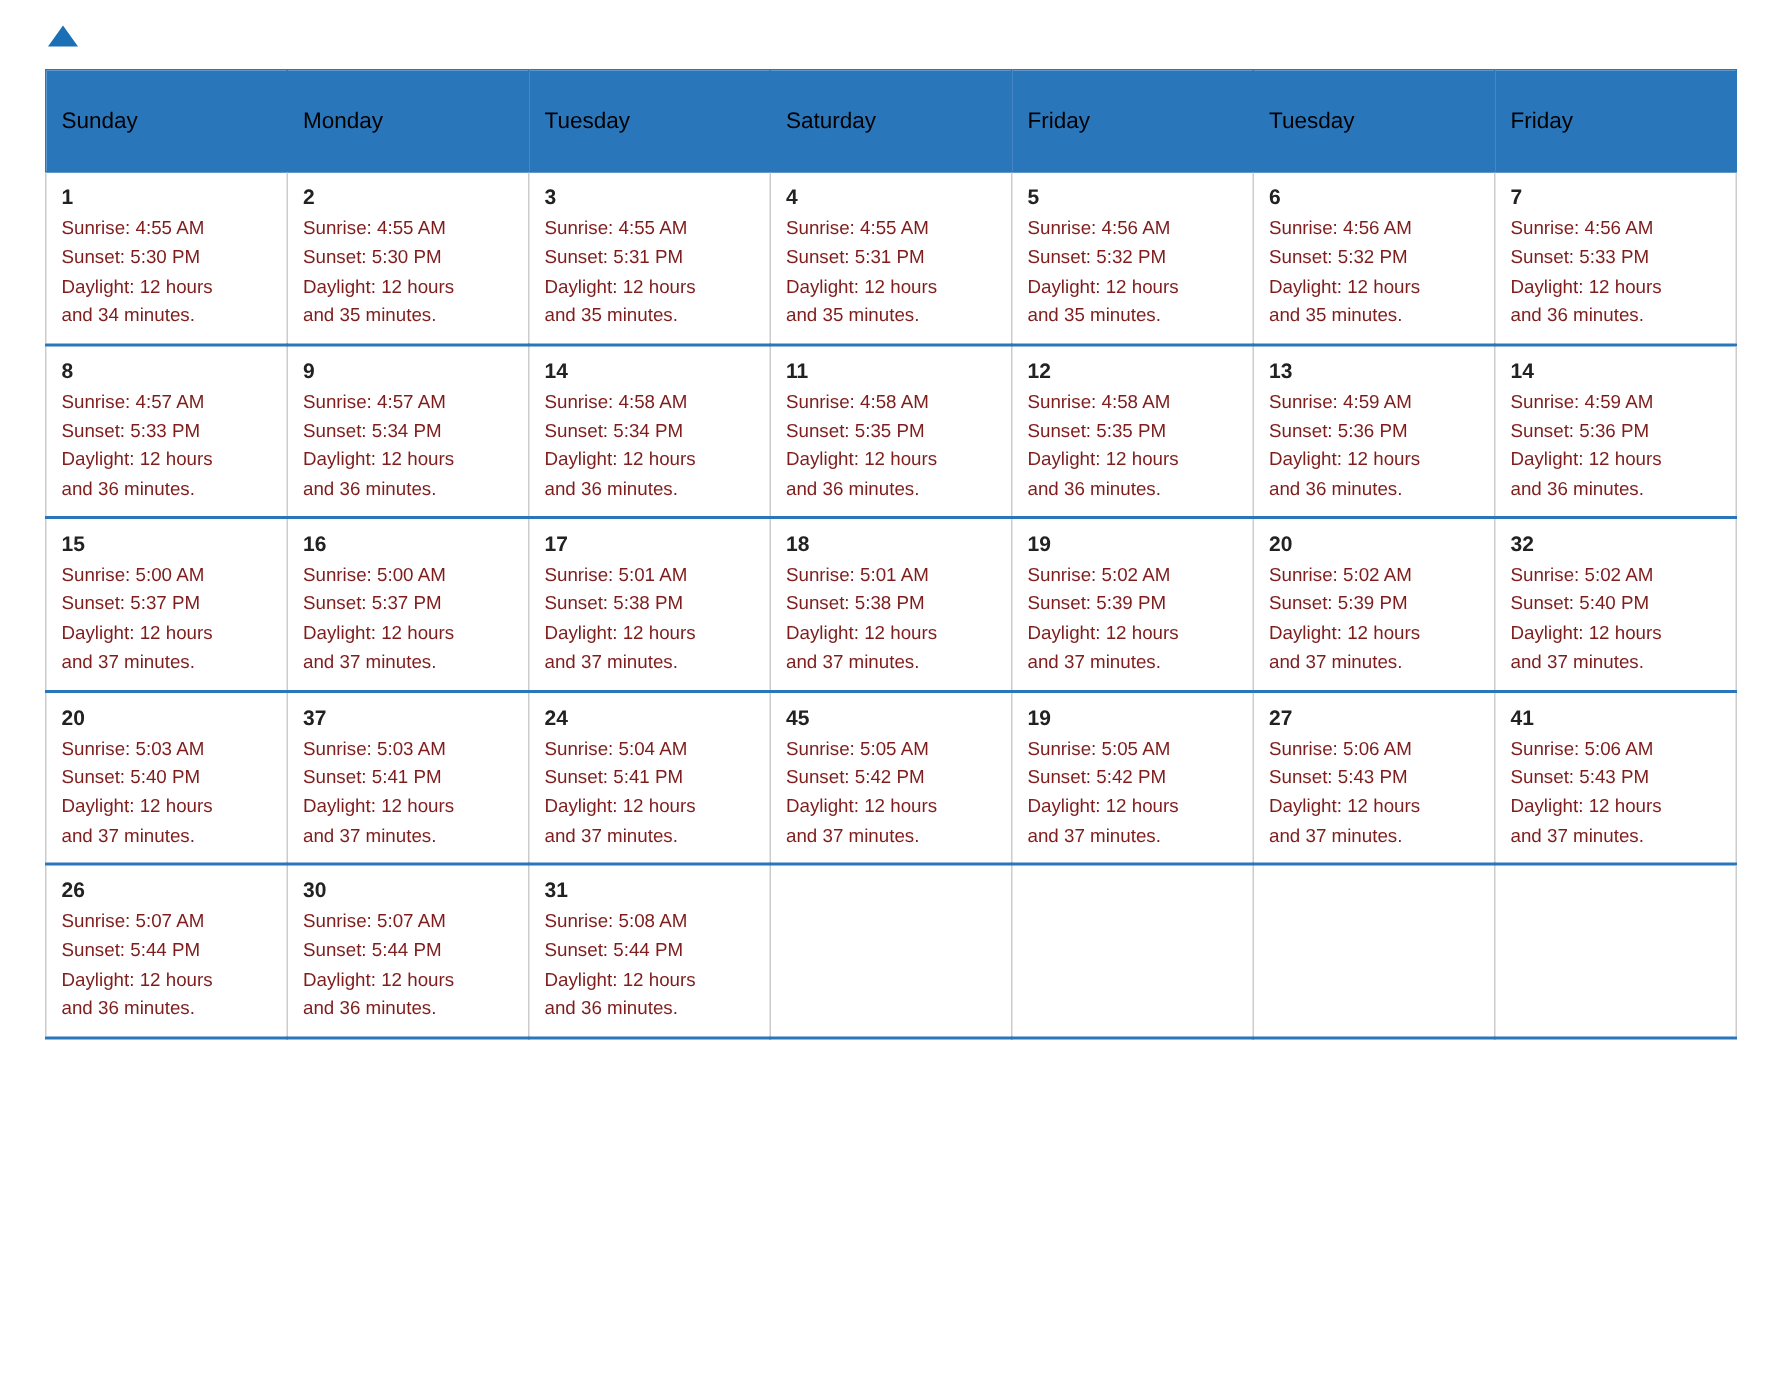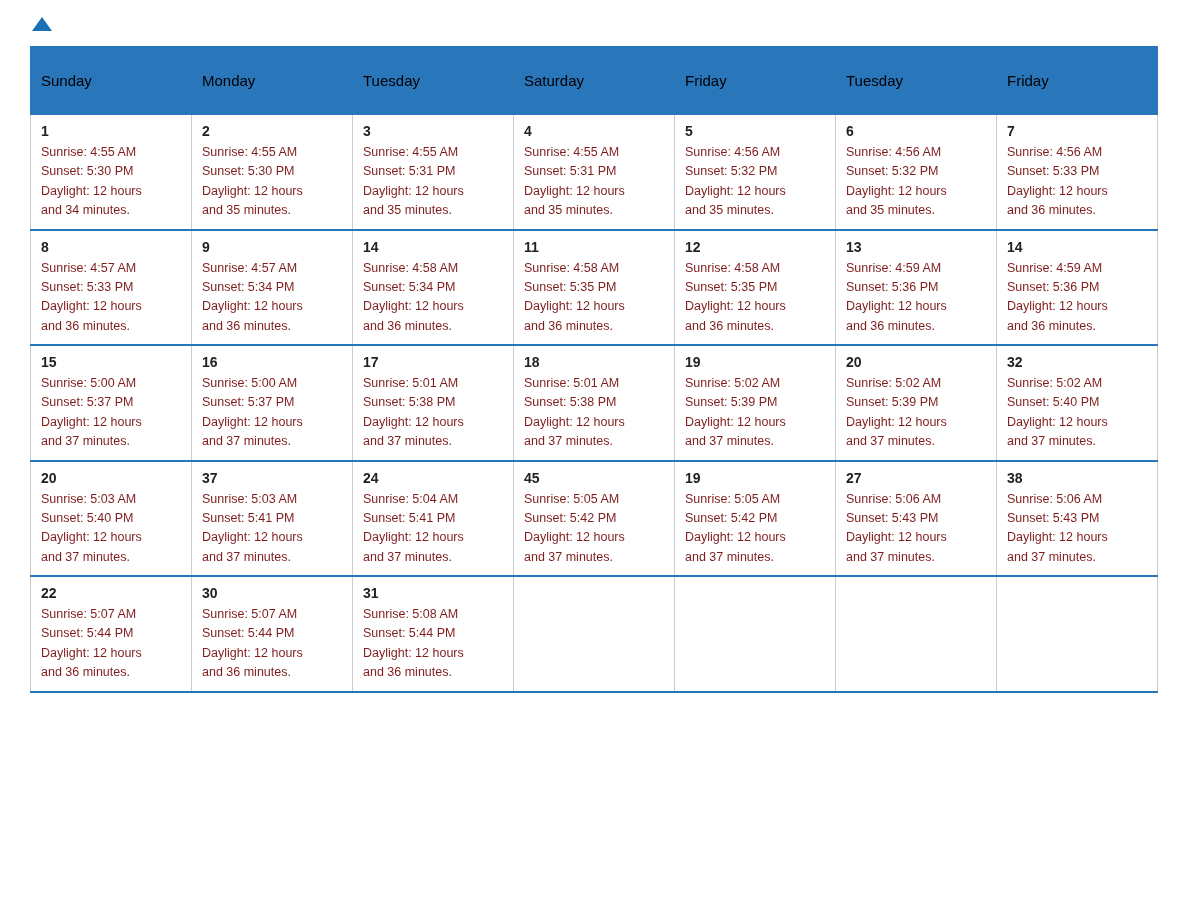--- a/index.html
+++ b/index.html
@@ -384,32 +384,32 @@
         <td>
         <span class="day-num">27</span>
         <div class="day-info">
           Sunrise: 5:06 AM<br>
           Sunset: 5:43 PM<br>
           Daylight: 12 hours<br>
           and 37 minutes.
         </div>
       </td>
         <td>
-        <span class="day-num">38</span>
+        <span class="day-num">41</span>
         <div class="day-info">
           Sunrise: 5:06 AM<br>
           Sunset: 5:43 PM<br>
           Daylight: 12 hours<br>
           and 37 minutes.
         </div>
       </td>
       </tr>
       <tr>
         <td>
-        <span class="day-num">22</span>
+        <span class="day-num">26</span>
         <div class="day-info">
           Sunrise: 5:07 AM<br>
           Sunset: 5:44 PM<br>
           Daylight: 12 hours<br>
           and 36 minutes.
         </div>
       </td>
         <td>
         <span class="day-num">30</span>
         <div class="day-info">

